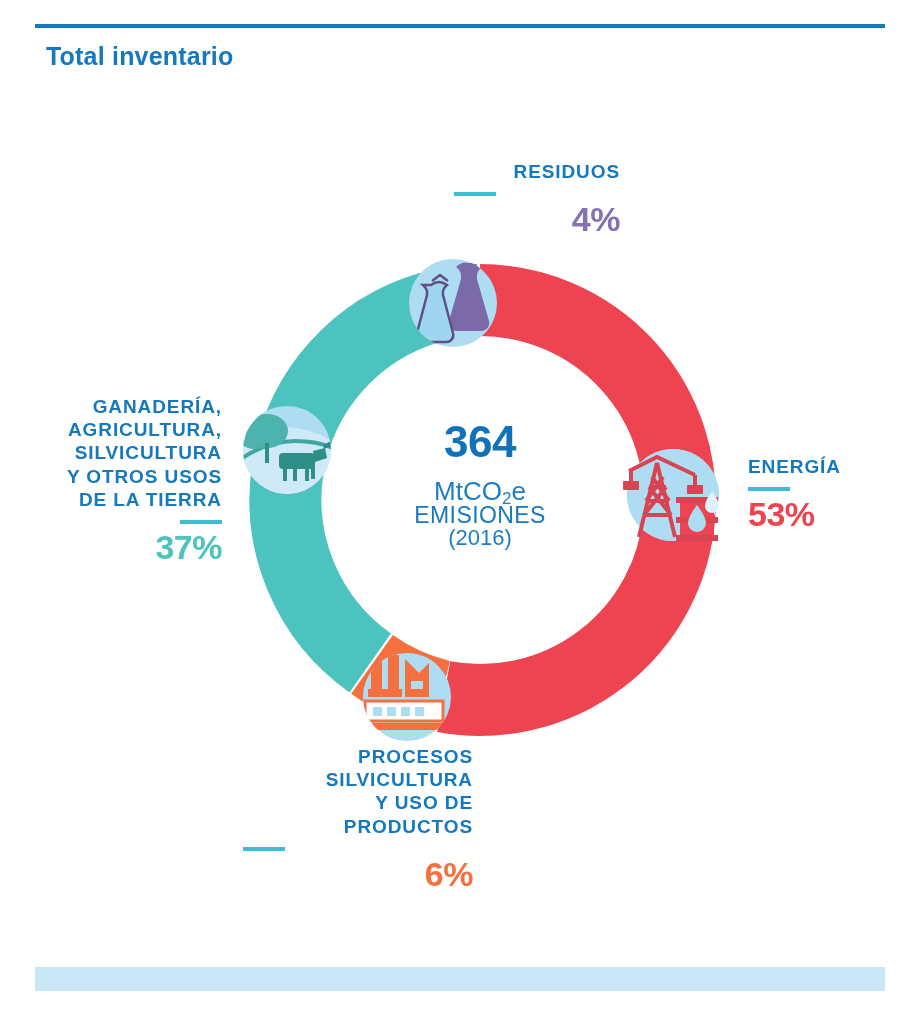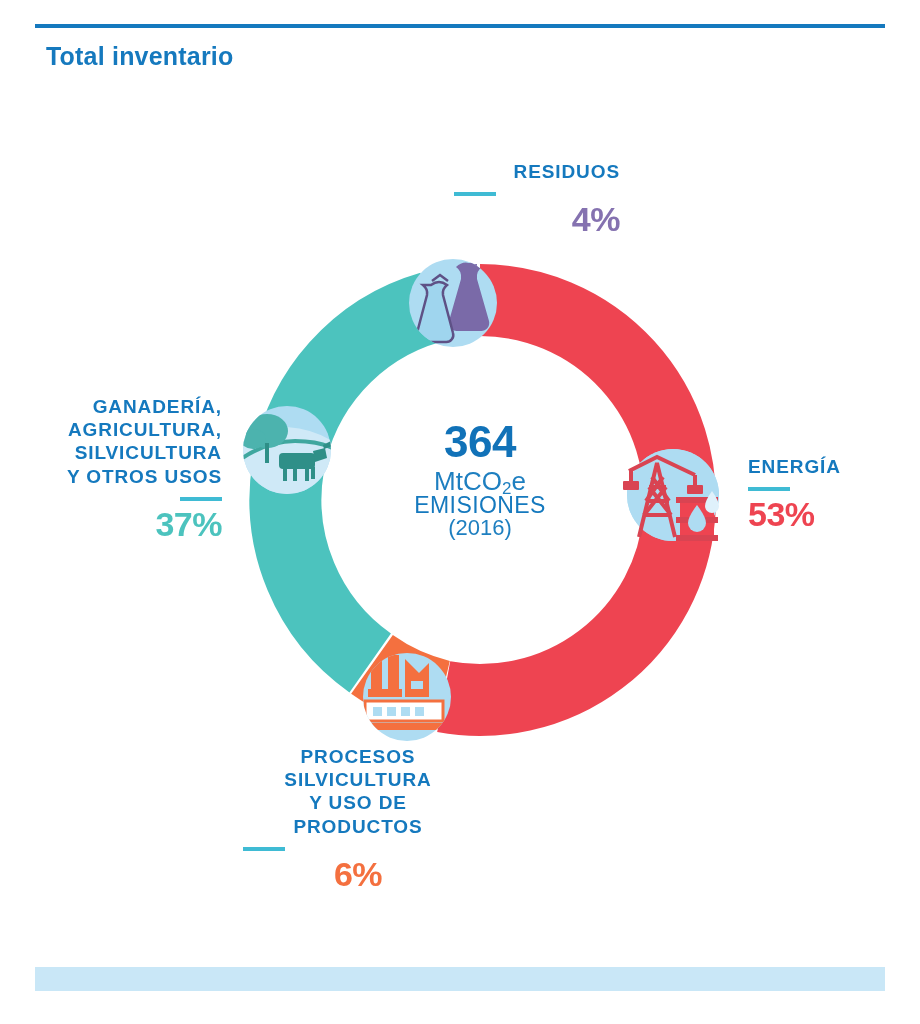--- a/index.html
+++ b/index.html
@@ -73,21 +73,21 @@
   #center-total {
     font-size: 44px;
     font-weight: bold;
     letter-spacing: -0.5px;
     color: #1172B8;
   }
   #center-unit {
     font-size: 26px;
     font-weight: normal;
     color: #1E7FC0;
-    margin-top: 4px;
+    margin-top: 14px;
   }
   #center-unit sub {
     font-size: 17px;
     vertical-align: baseline;
     position: relative;
     top: 4px;
   }
   #center-emis {
     font-size: 23px;
     font-weight: normal;
@@ -160,21 +160,21 @@
   }
   #callout-agricultura .callout-rule { margin-left: auto; margin-right: 0; }
   #pct-agricultura { color: #4CC3BE; }
 
   
   #callout-procesos {
     position: absolute;
     left: 243px;
     top: 745px;
     width: 230px;
-    text-align: center;
+    text-align: right;
   }
   #pct-procesos { color: #F4703F; }
 </style>
 </head>
 <body>
 
 <div id="top-rule"></div>
 <div id="page-title">Total inventario</div>
 
 <div id="donut-wrap">
@@ -317,20 +317,21 @@
   <div class="callout-rule"></div>
   <div class="callout-pct" id="pct-energia">53%</div>
 </div>
 
 <div id="callout-agricultura">
   <div class="callout-title">
     <div>GANADERÍA,</div>
     <div>AGRICULTURA,</div>
     <div>SILVICULTURA</div>
     <div>Y OTROS USOS</div>
+    <div>DE LA TIERRA</div>
   </div>
   <div class="callout-rule"></div>
   <div class="callout-pct" id="pct-agricultura">37%</div>
 </div>
 
 <div id="callout-procesos">
   <div class="callout-title">
     <div>PROCESOS</div>
     <div>SILVICULTURA</div>
     <div>Y USO DE</div>

